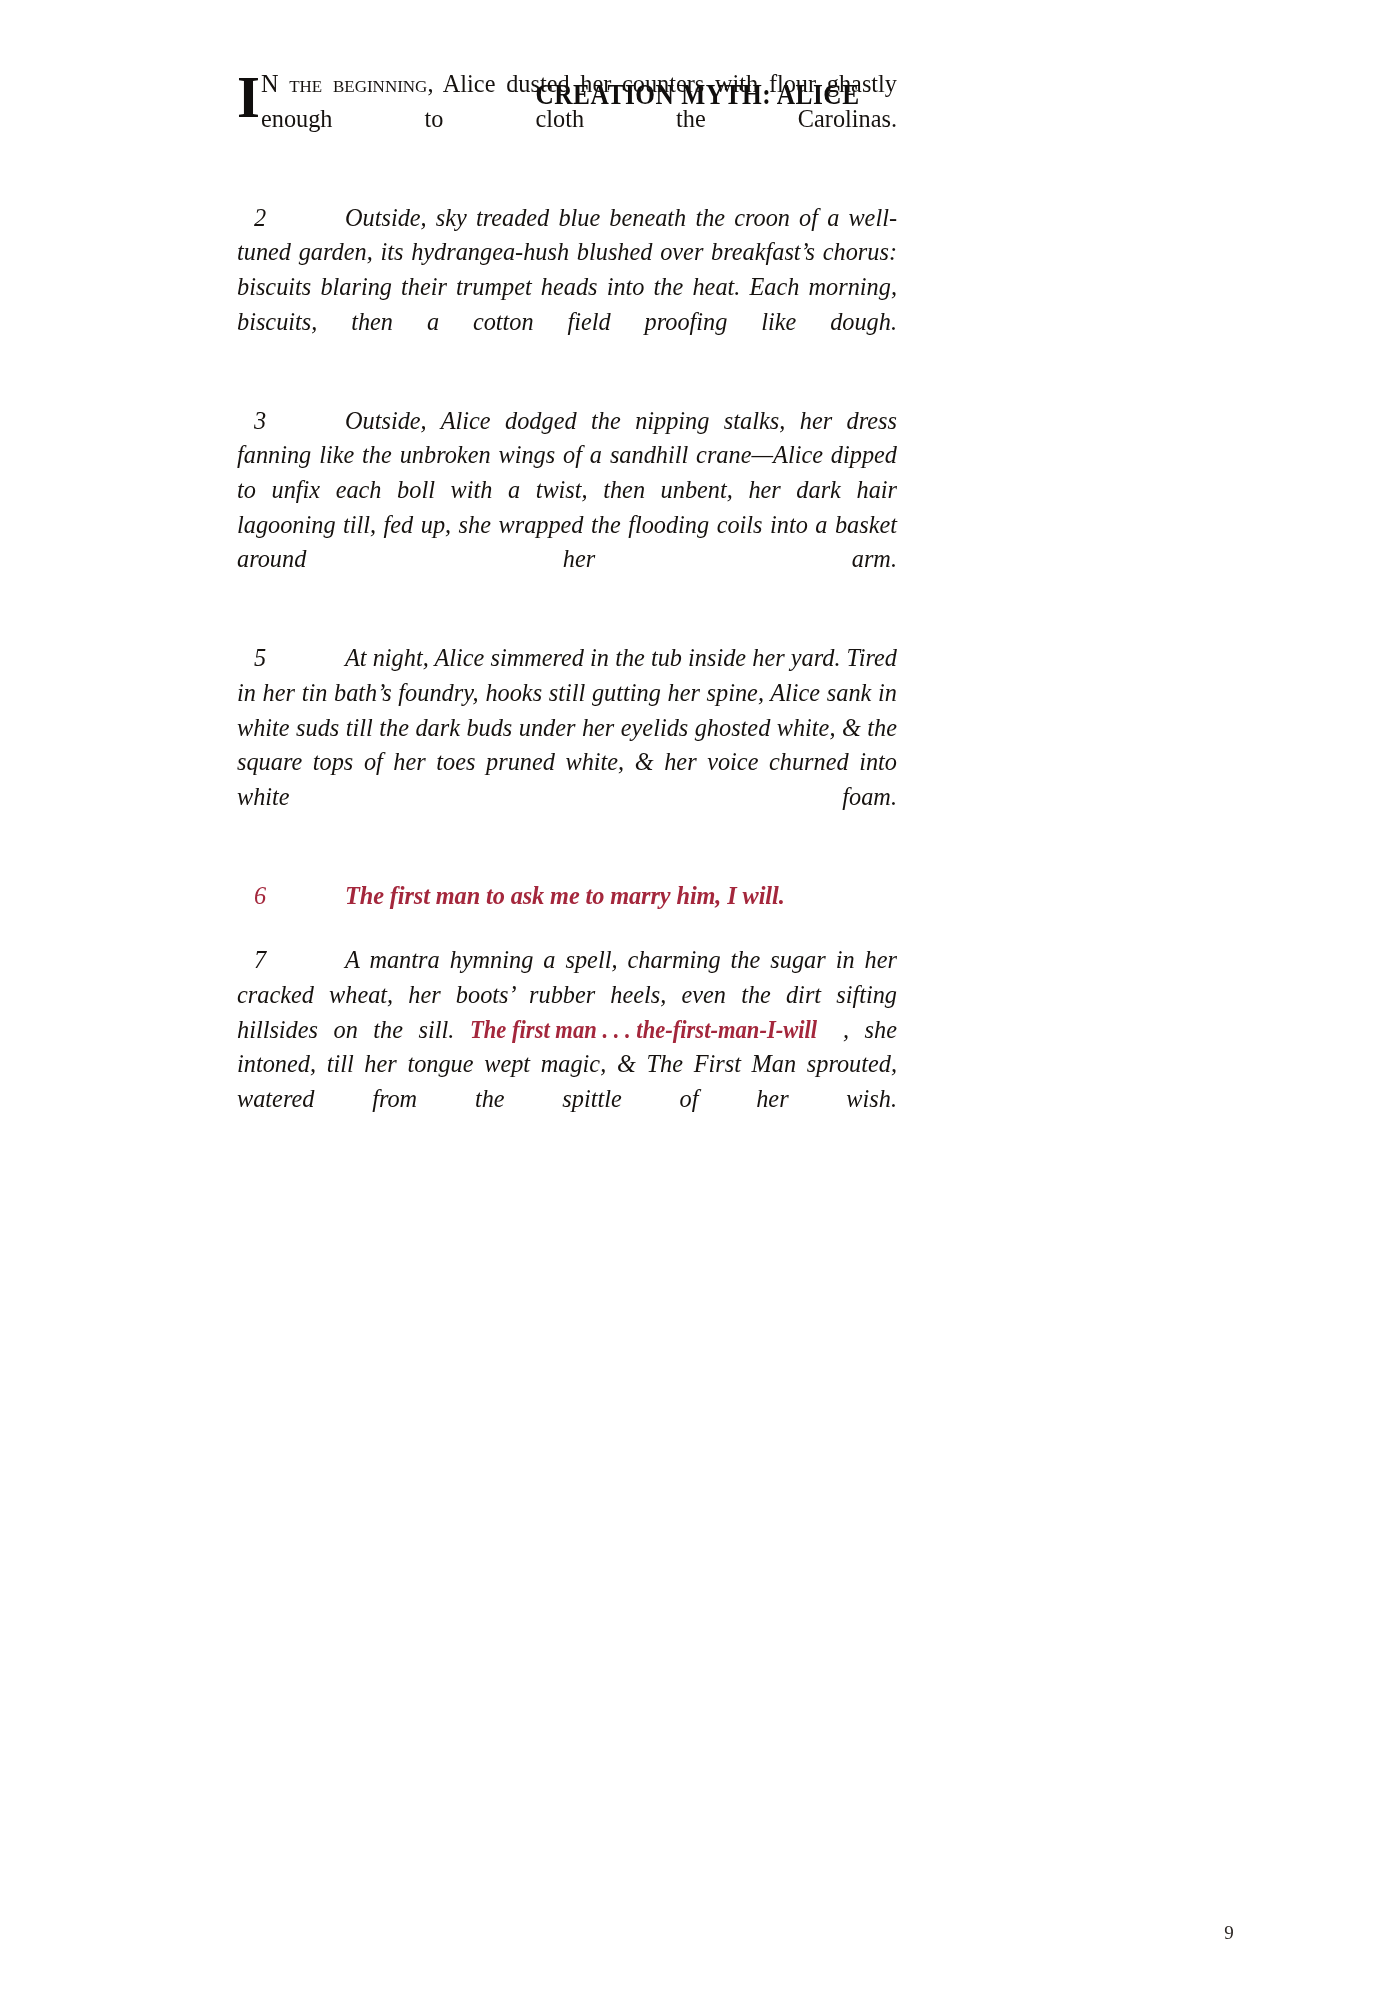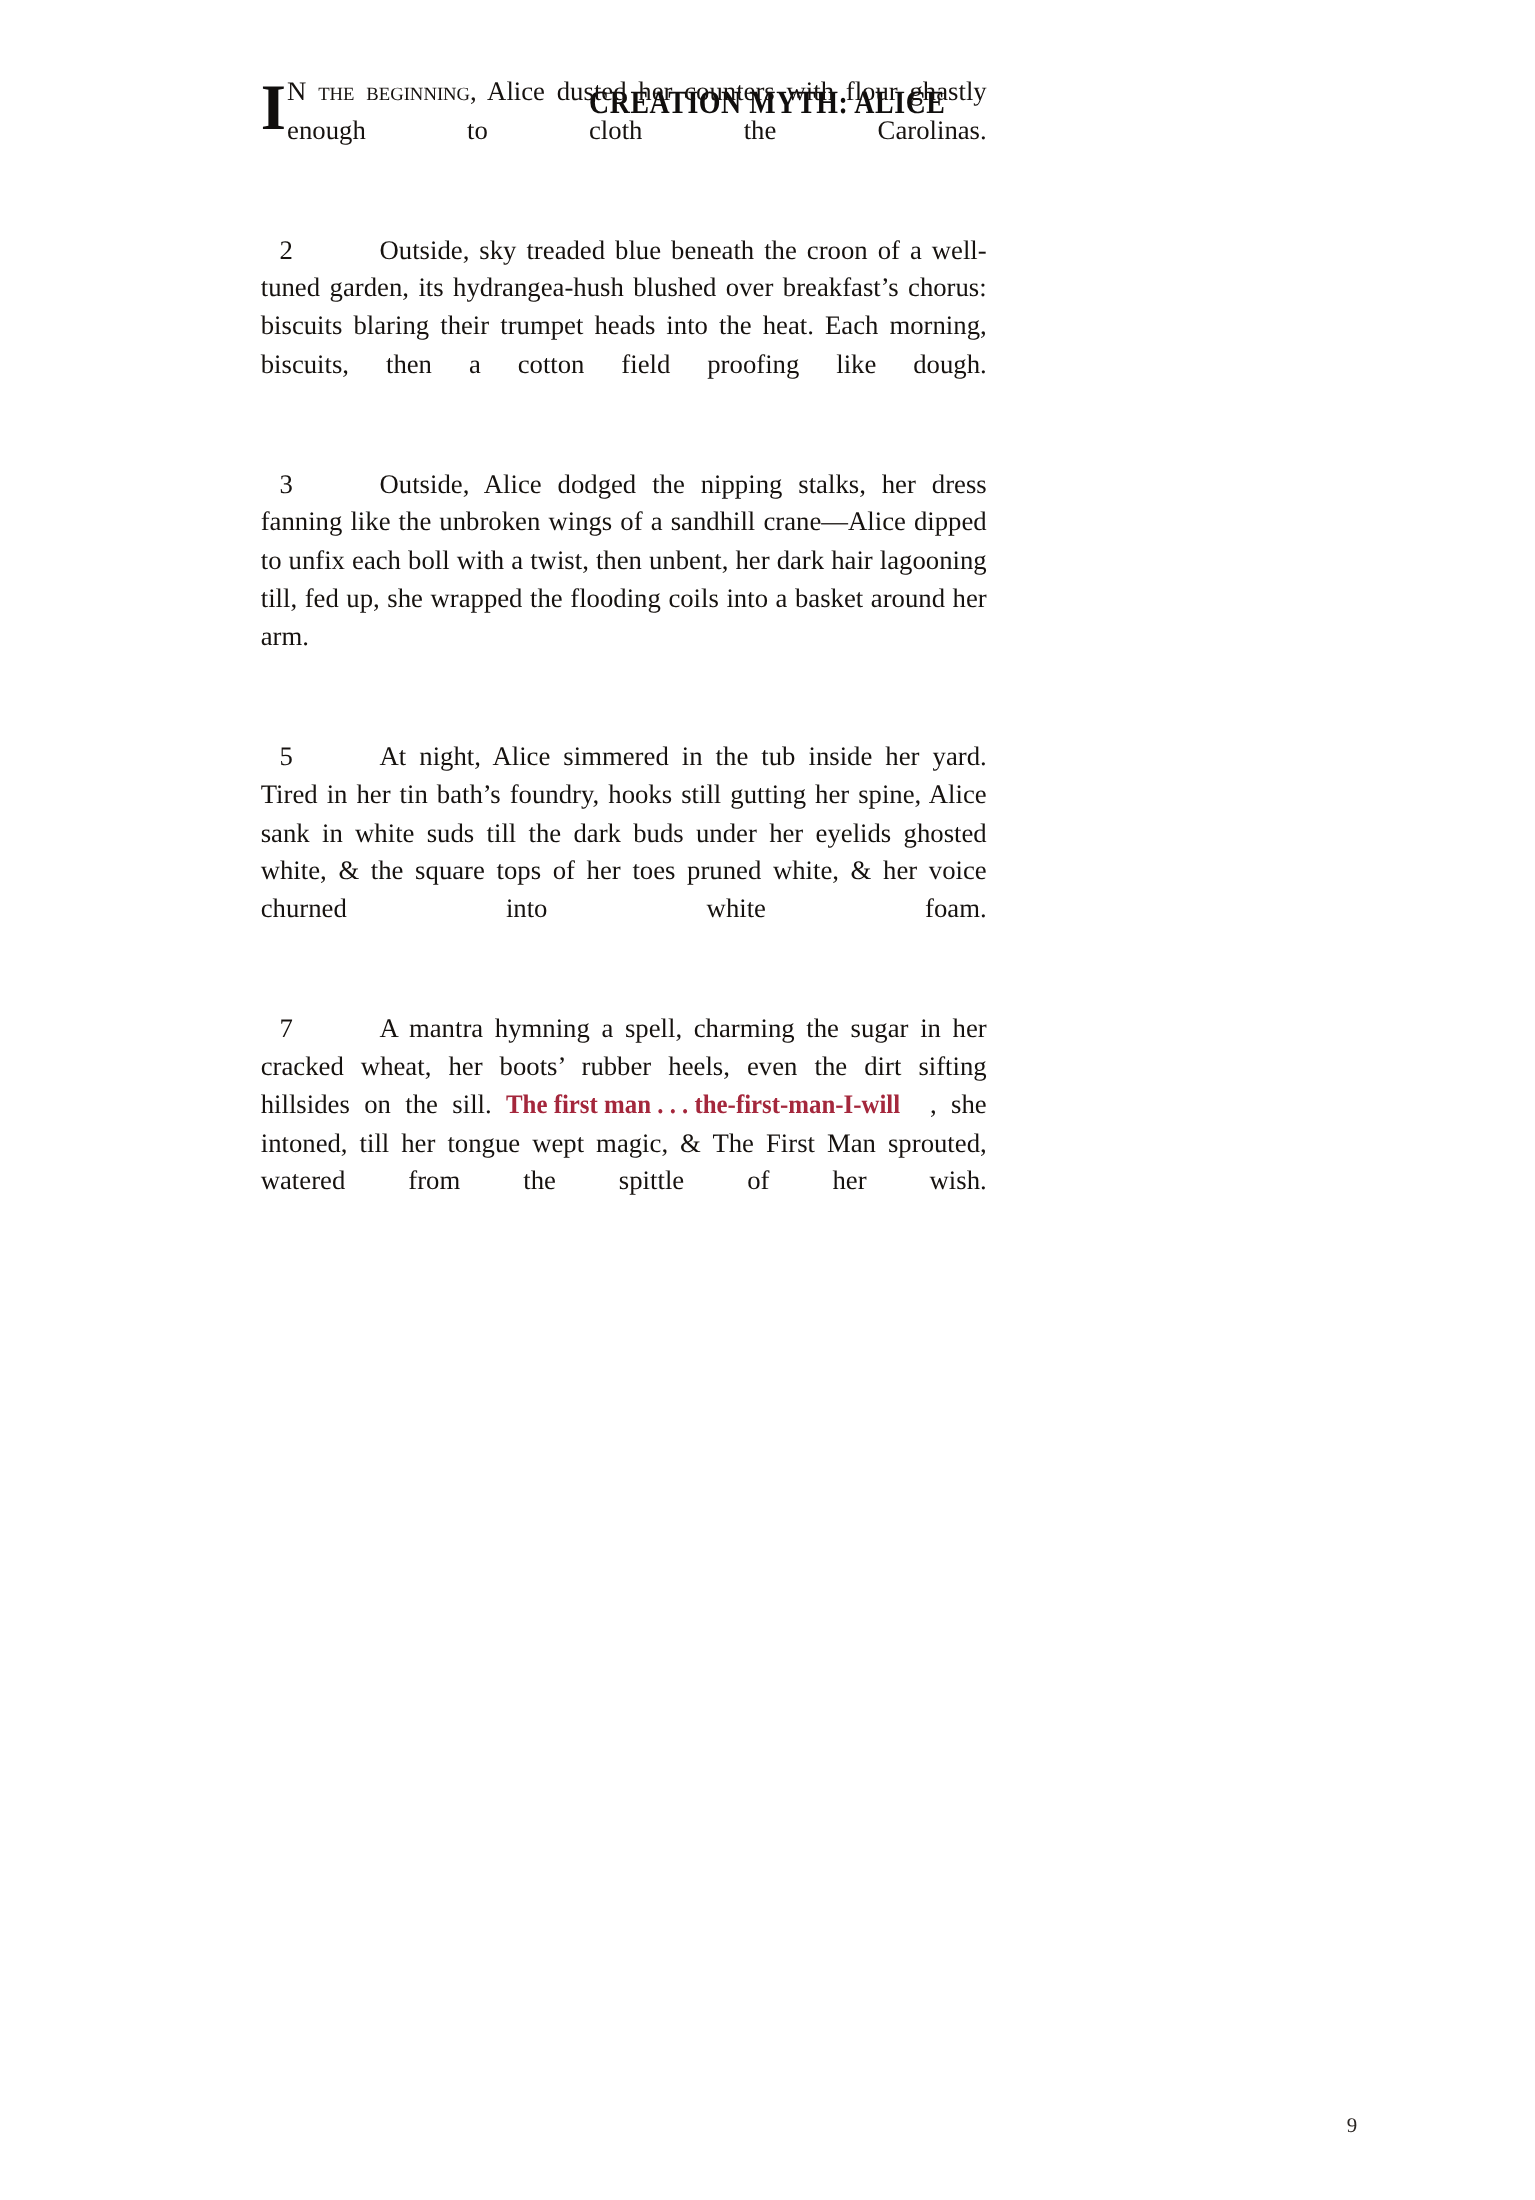--- a/index.html
+++ b/index.html
@@ -70,21 +70,22 @@
     margin-top: 2px;
     font-family: "Liberation Serif", "DejaVu Serif", serif;
     color: #100e0d;
   }
   .smallcapsrun {
     font-variant: small-caps;
   }
 
   
   .para-num {
-    margin-top: 40px;
+    margin-top: 30px;
+    font-style: italic;
   }
   .pnum {
     display: inline-block;
     width: 18px;
     text-align: left;
   }
   .ptab {
     display: inline-block;
     width: 73px;
   }
@@ -135,20 +136,21 @@
 
     <p class="para para-open"><span class="dropcap">I</span><span class="smallcapsrun">N the beginning,</span><span> Alice dusted her counters with flour ghastly enough to cloth the Carolinas.</span></p>
 
     <p class="para para-num"><span class="lead-space"></span><span class="pnum">2</span><span class="ptab"></span><span>Outside, sky treaded blue beneath the croon of a well-tuned garden, its hydrangea-hush blushed over breakfast’s chorus: biscuits blaring their trumpet heads into the heat. Each morning, biscuits, then a cotton field proofing like dough.</span></p>
 
     <p class="para para-num"><span class="lead-space"></span><span class="pnum">3</span><span class="ptab"></span><span>Outside, Alice dodged the nipping stalks, her dress fanning like the unbroken wings of a sandhill crane—Alice dipped to unfix each boll with a twist, then unbent, her dark hair lagooning till, fed up, she wrapped the flooding coils into a basket around her arm.</span></p>
 
 
     <p class="para para-num"><span class="lead-space"></span><span class="pnum">5</span><span class="ptab"></span><span>At night, Alice simmered in the tub inside her yard. Tired in her tin bath’s foundry, hooks still gutting her spine, Alice sank in white suds till the dark buds under her eyelids ghosted white, &amp; the square tops of her toes pruned white, &amp; her voice churned into white foam.</span></p>
 
+    <p class="para para-num para-red"><span class="lead-space"></span><span class="pnum">6</span><span class="ptab"></span><span class="redline">The first man to ask me to marry him, I will.</span></p>
 
     <p class="para para-num"><span class="lead-space"></span><span class="pnum">7</span><span class="ptab"></span><span>A mantra hymning a spell, charming the sugar in her cracked wheat, her boots’ rubber heels, even the dirt sifting hillsides on the sill. </span><span class="redrun">The first man . . . the-first-man-I-will</span><span>, she intoned, till her tongue wept magic, &amp; The First Man sprouted, watered from the spittle of her wish.</span></p>
 
 
   </div>
 
   <div class="folio">9</div>
 
 </div>
 

